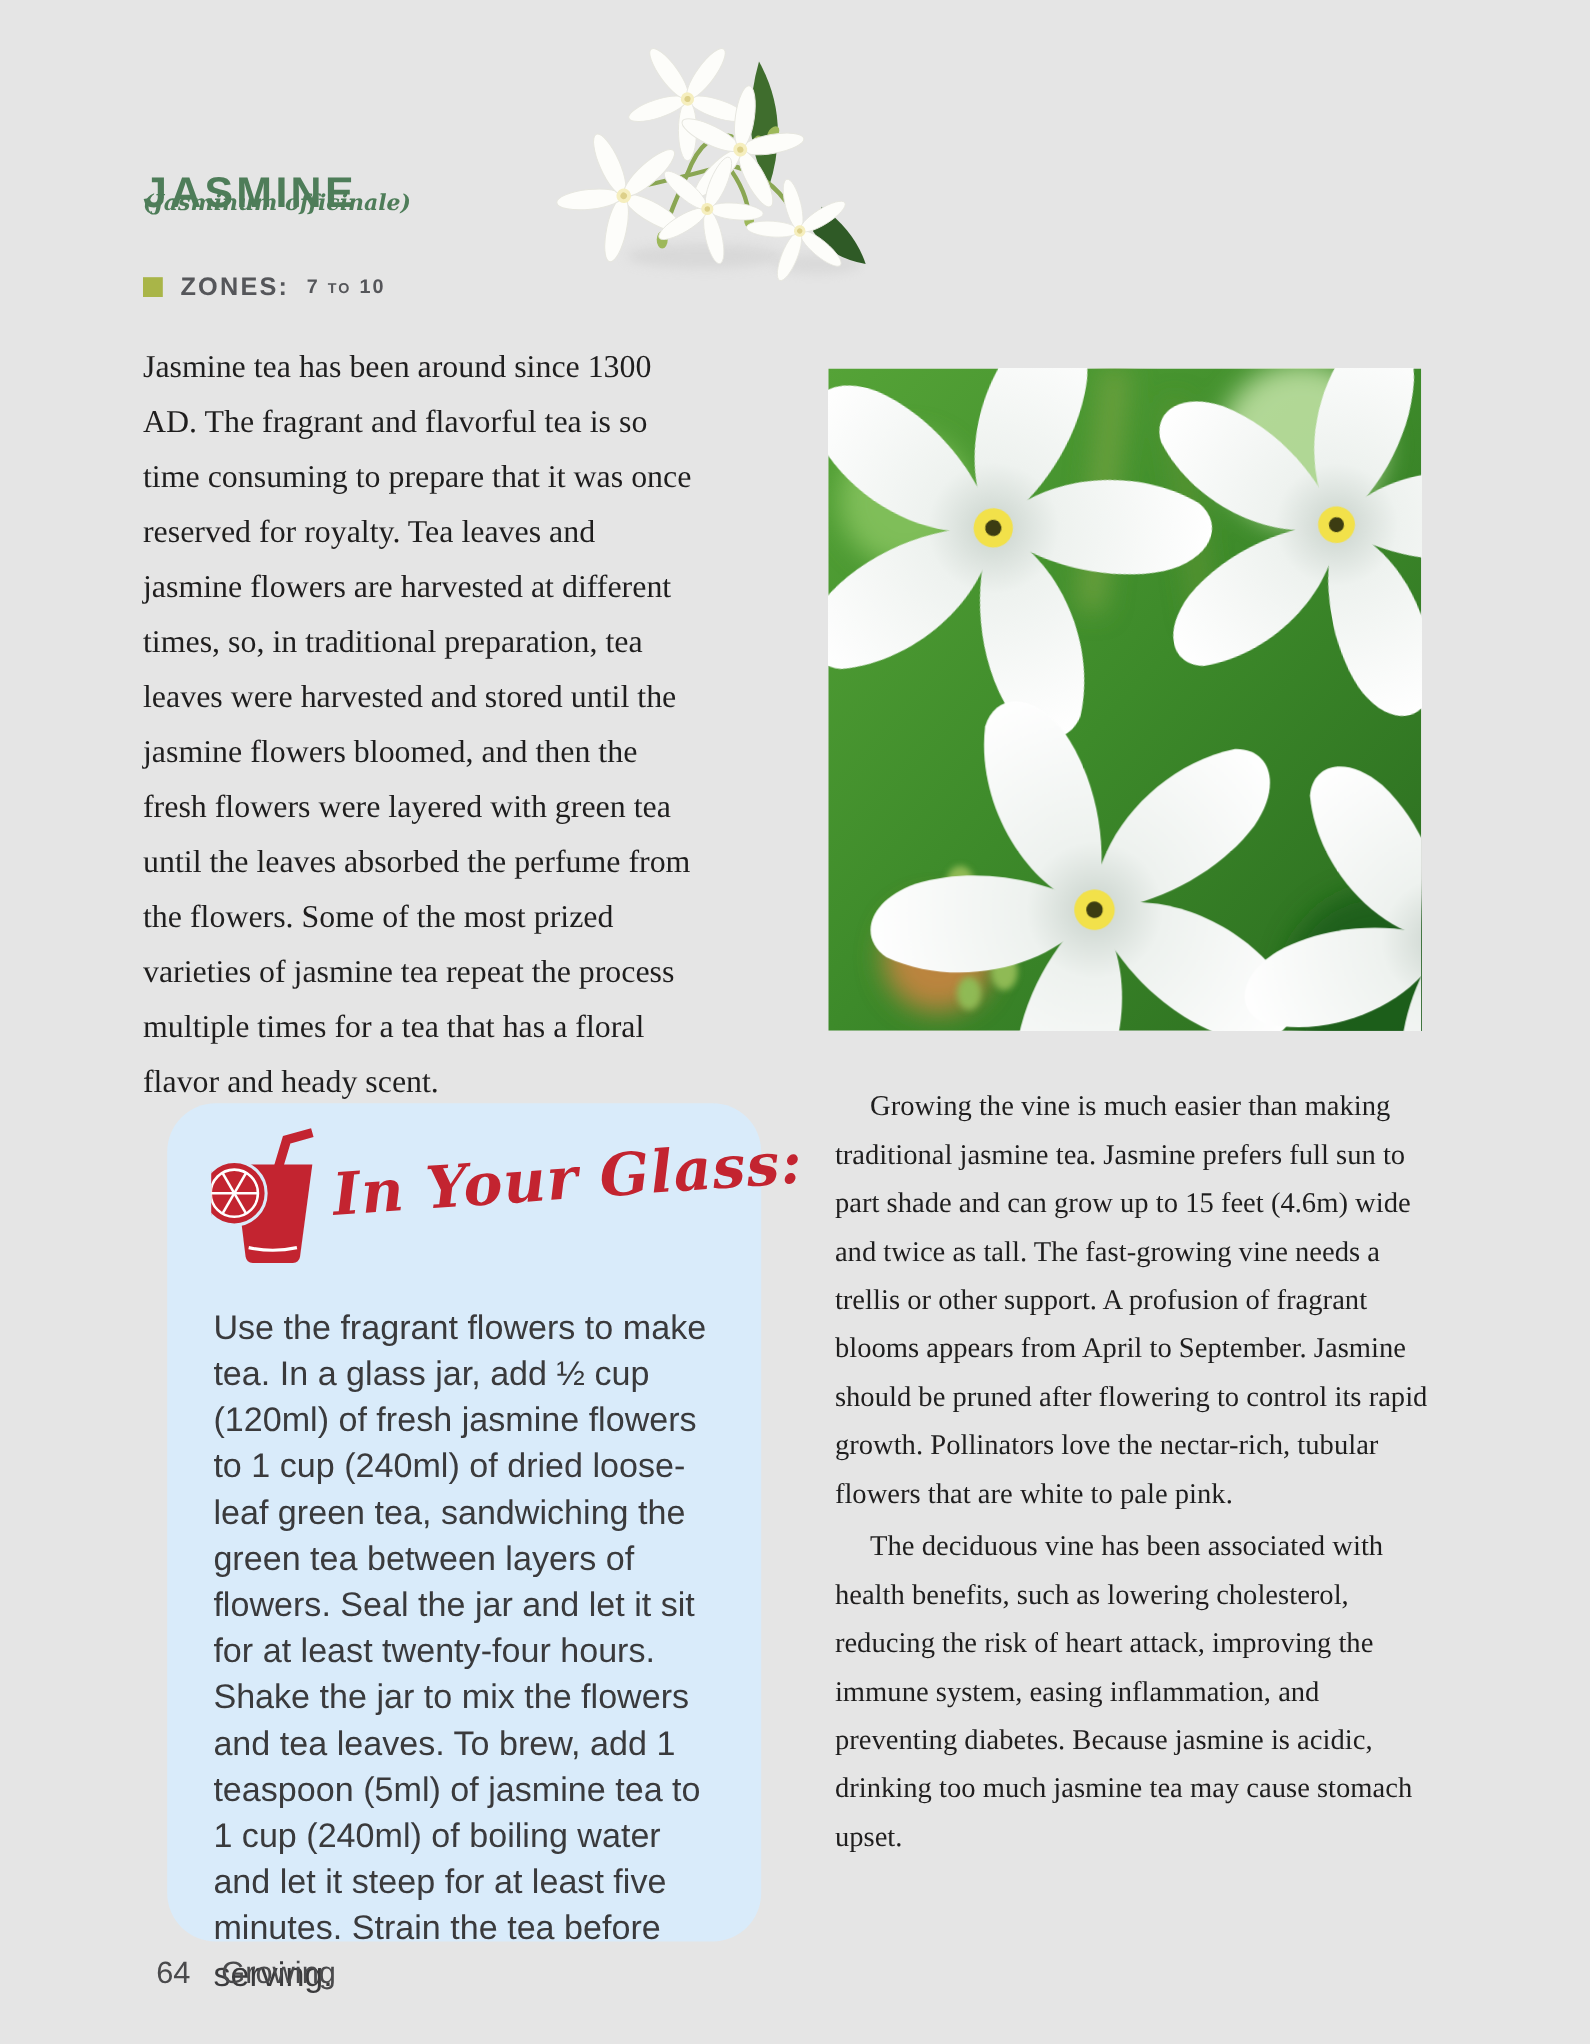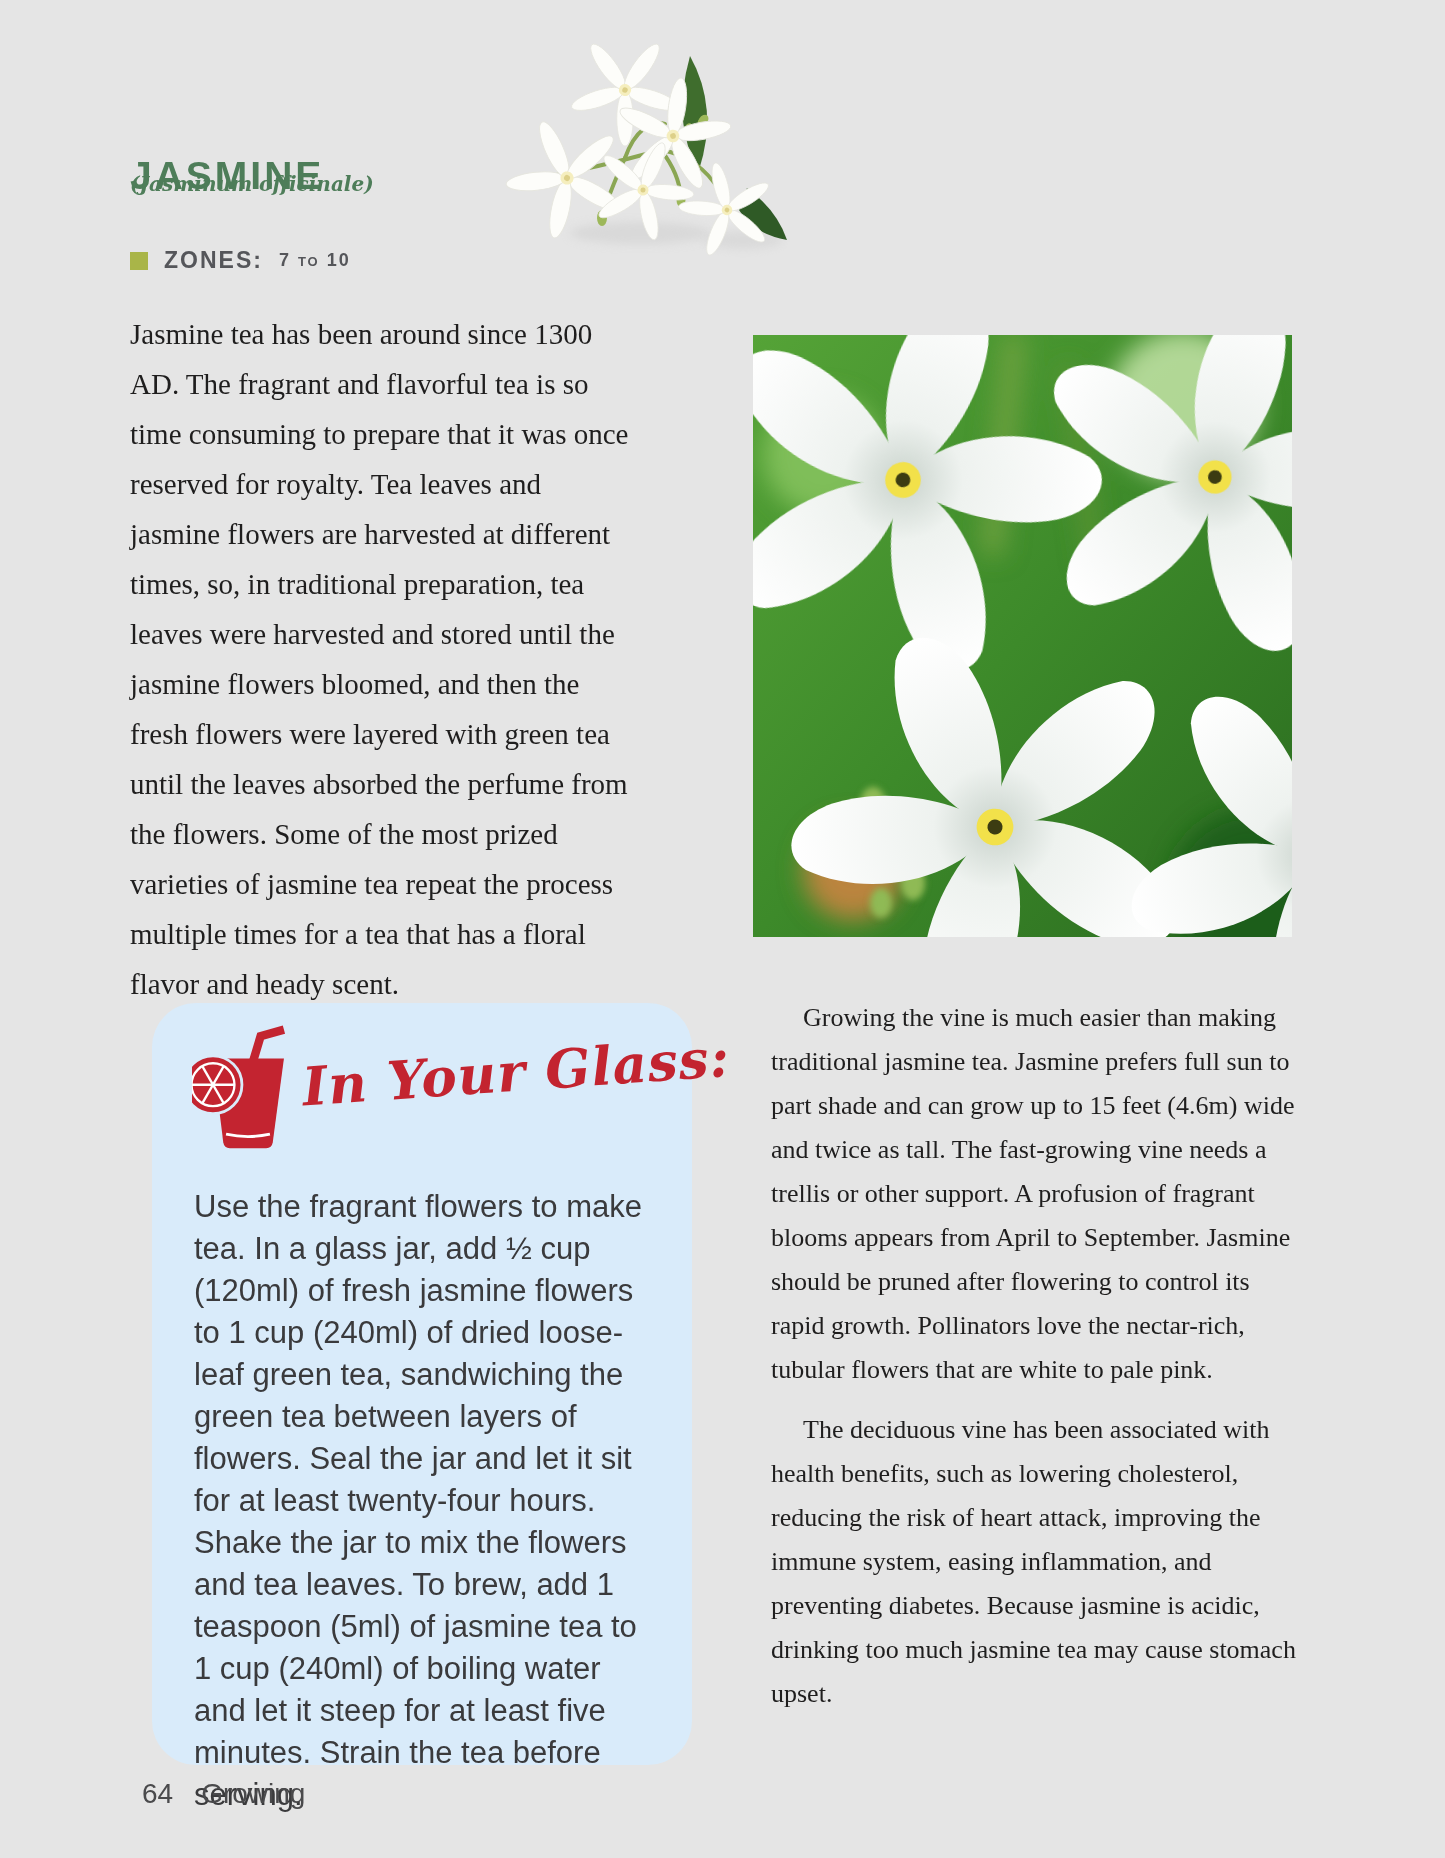--- a/index.html
+++ b/index.html
@@ -55,21 +55,21 @@
   }
   .box-body{
     position:absolute;left:42px;top:152px;width:464px;
     font-family:"Liberation Sans",sans-serif;font-size:31px;line-height:42px;
     color:var(--box-ink);
   }
   .right-col{
     position:absolute;left:755px;top:980px;width:558px;
     font-size:26px;line-height:44px;
   }
-  .right-col p{margin:16px;text-indent:32px;}
+  .right-col p{margin:4px;text-indent:32px;}
   .footer{
     position:absolute;left:102px;top:1778px;display:flex;gap:28px;
     font-family:"Liberation Sans",sans-serif;font-size:28px;color:var(--footer-gray);margin-left:40px;
   }
 </style>
 </head>
 <body>
 
 <div class="page">
 

